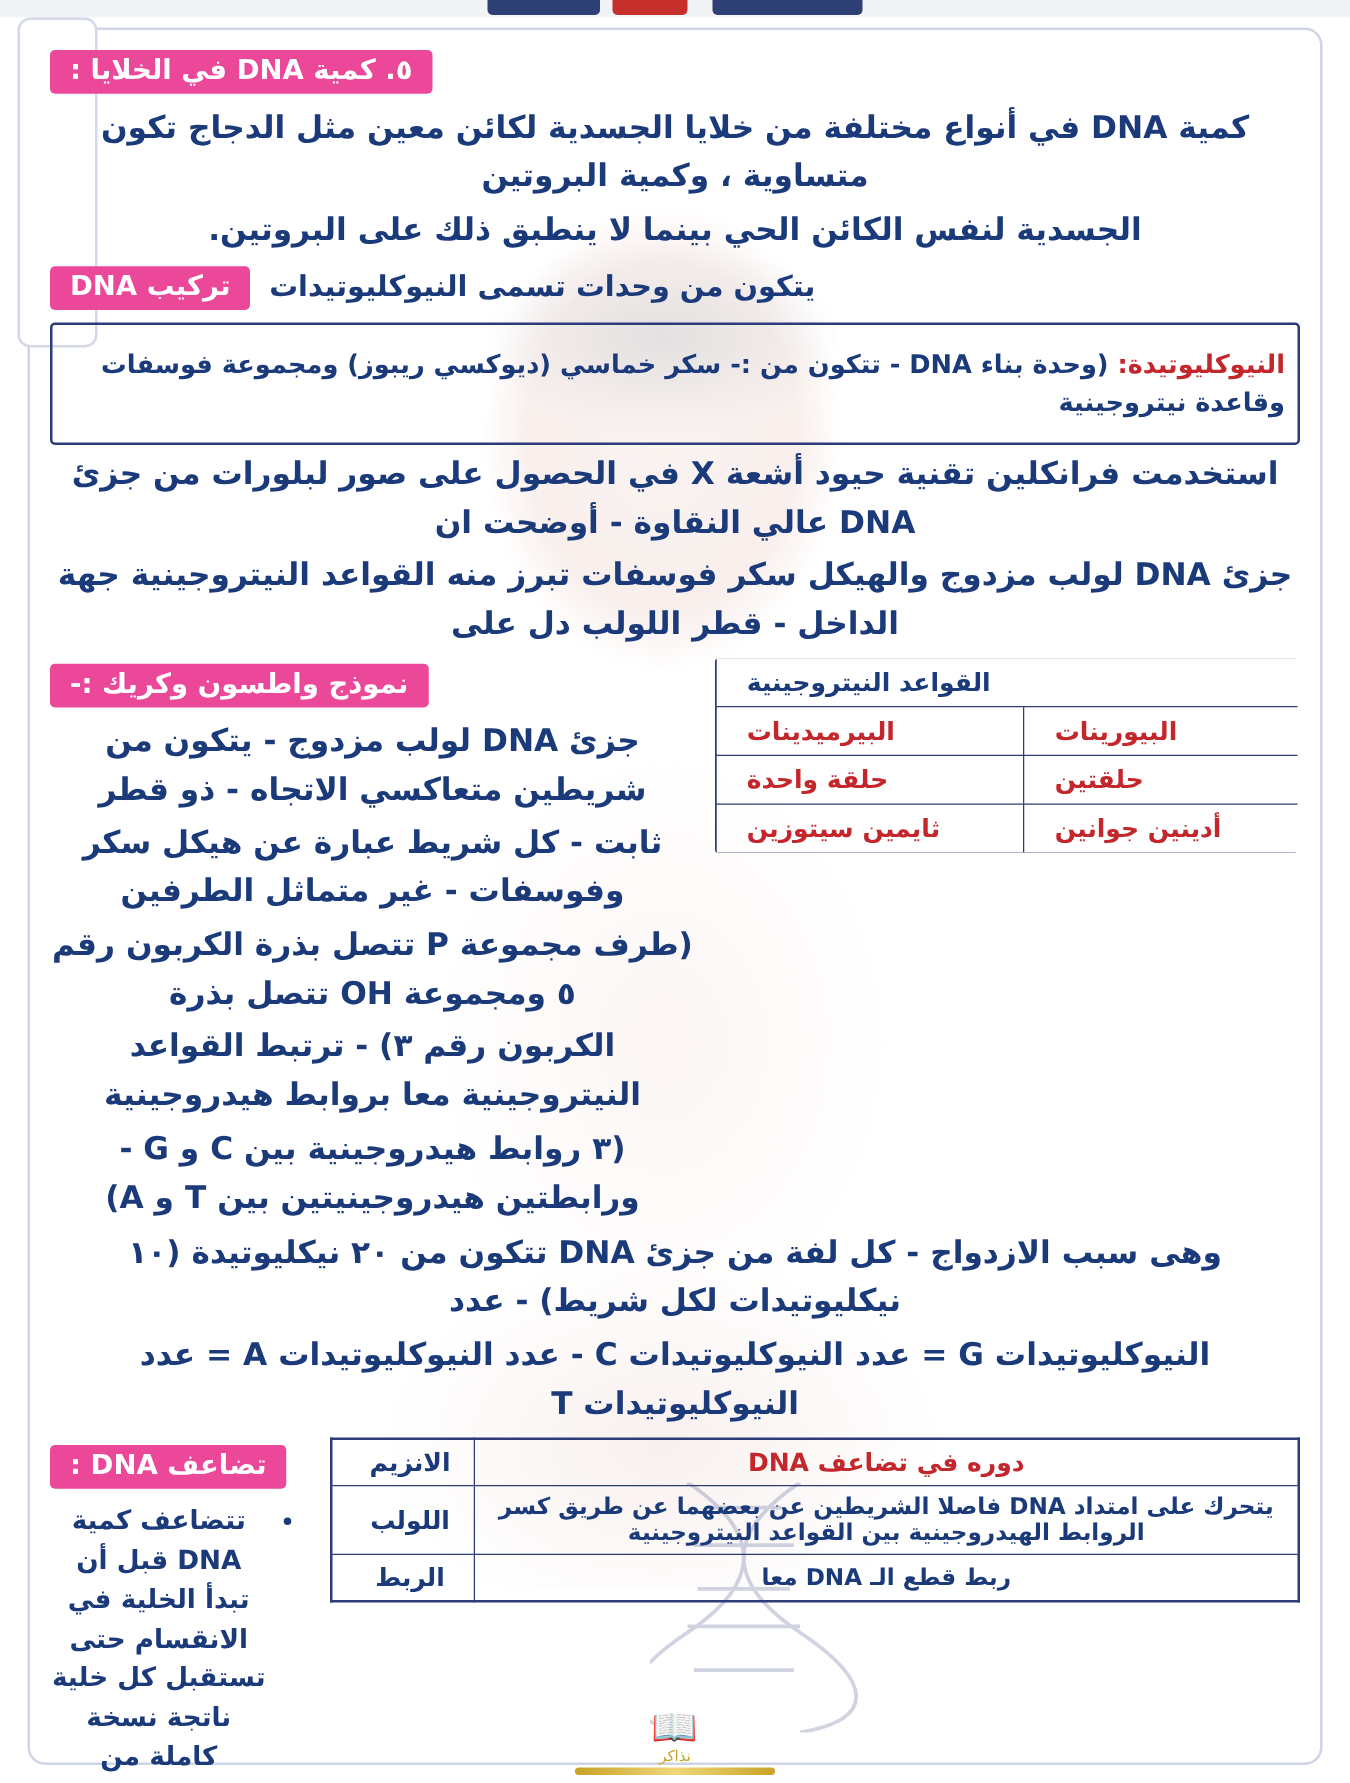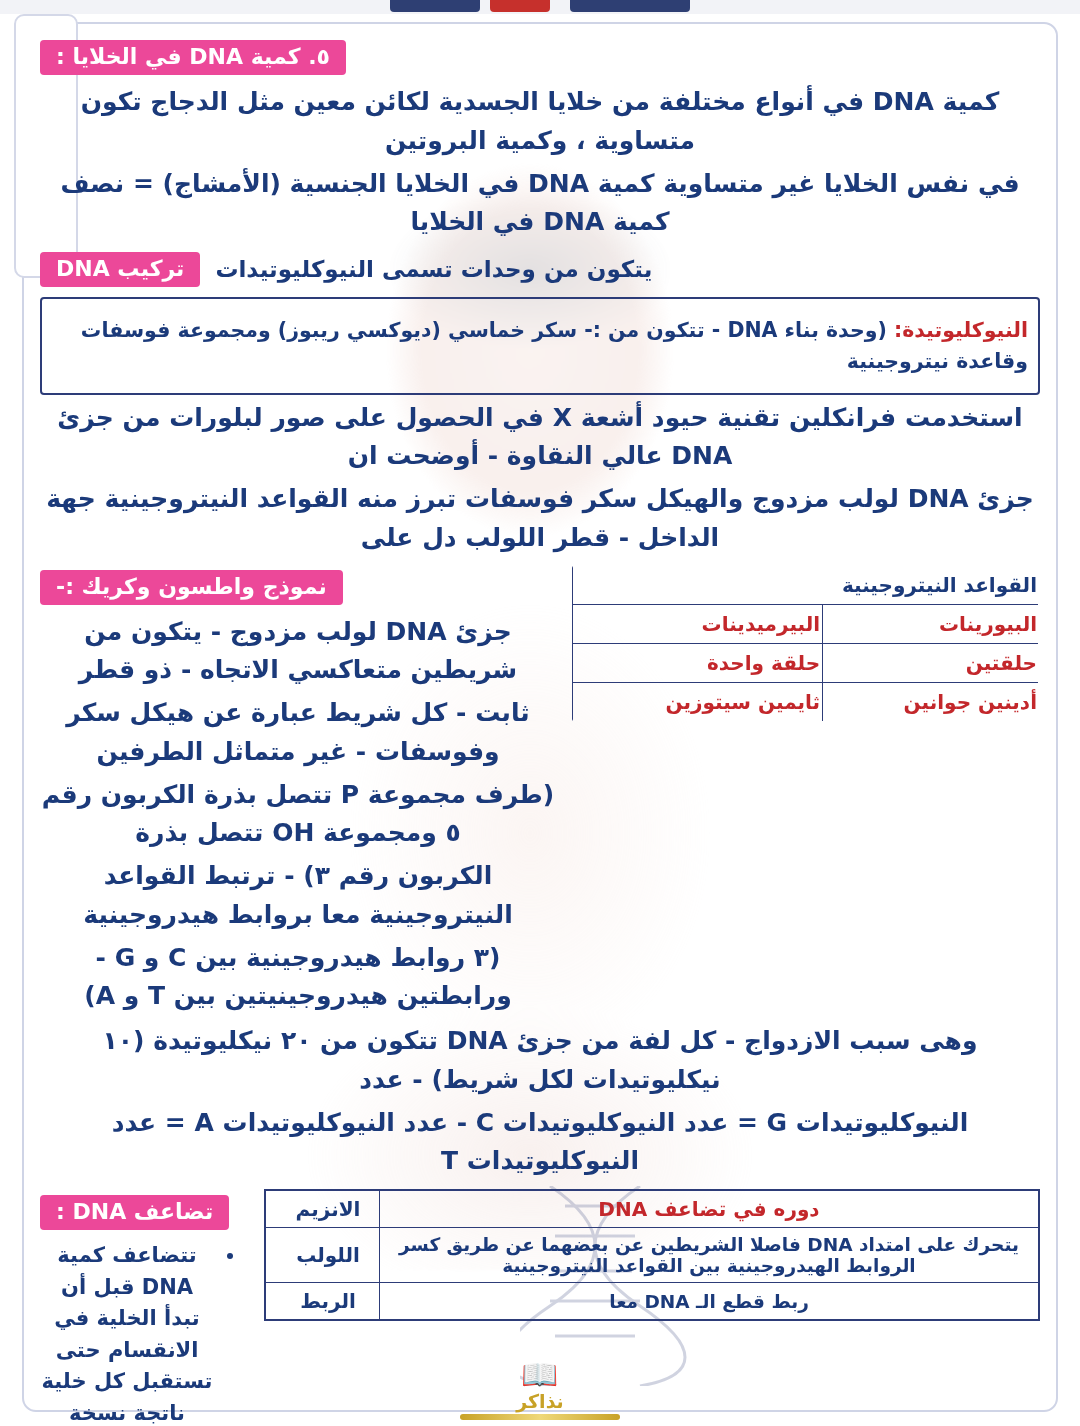--- a/index.html
+++ b/index.html
@@ -73,21 +73,21 @@
     text-align:right;
   }
   .boxline .tag{color:#c3272b;}
   
   table{border-collapse:collapse;}
   .tbl-bases{
     width:470px;border:2px solid #2d3c78;border-radius:4px;overflow:hidden;
     font-size:20px;font-weight:bold;
   }
   .tbl-bases td{
-    border:1.6px solid #2d3c78;padding:7px 2px;text-align:right;color:#c3272b;
+    border:1.6px solid #2d3c78;padding:7px 24px;text-align:left;color:#c3272b;
   }
   .tbl-bases td.hdr{color:#1b3a7a;}
   .tbl-enz{
     width:100%;border:2px solid #2d3c78;border-radius:4px;
     font-size:18.5px;font-weight:bold;
   }
   .tbl-enz td{border:1.6px solid #2d3c78;padding:6px 8px;vertical-align:middle;}
   .tbl-enz td.h{color:#1b3a7a;text-align:center;font-size:20px;}
   .tbl-enz td.n{color:#1b3a7a;text-align:center;width:86px;font-size:20px;padding-left:19px;}
   .tbl-enz td.d{color:#c3272b;text-align:center;}
@@ -103,21 +103,21 @@
   }
   ul.bullets li::marker{color:#1b3a7a;}
   .side-bullets li{font-size:20px;text-align:center;}
   
   .footer-logo{
     position:absolute;left:50%;transform:translateX(-50%);
     bottom:6px;text-align:center;width:160px;
   }
   .footer-logo .bk{font-size:30px;color:#2d3c78;line-height:1;}
   .footer-logo .nm{
-    font-size:19px;font-weight:bold;color:#c8a227;letter-spacing:1px;
+    font-size:12px;font-weight:normal;color:#c8a227;letter-spacing:1px;
   }
   .gold-bar{height:6px;background:linear-gradient(90deg,#c8a227,#efd87a,#c8a227);border-radius:3px;margin-top:2px;}
 </style>
 </head>
 <body>
 
 <div class="top-bar"></div>
 <div class="top-tab a"></div>
 <div class="top-tab b"></div>
 <div class="top-tab c"></div>
@@ -131,21 +131,21 @@
     <path d="M45,20 L105,20 M35,50 L115,50 M38,85 L112,85 M30,115 L120,115 M35,150 L115,150"></path>
   </g>
 </svg>
 
 <div class="content">
 
   <div class="head-row">
     <span class="sect-head">٥. كمية DNA في الخلايا :</span>
   </div>
   <div class="para">كمية DNA في أنواع مختلفة من خلايا الجسدية لكائن معين مثل الدجاج تكون متساوية ، وكمية البروتين</div>
-  <div class="para">في نفس الخلايا غير متساوية كمية DNA في الخلايا الجنسية (الأمشاج) = نصف كمية DNA  في الخلايا</div>
+  <div class="para">الجسدية لنفس الكائن الحي بينما لا ينطبق ذلك على البروتين.</div>
 
   <div class="head-row" style="display:flex;flex-direction:row-reverse;justify-content:flex-start;align-items:center;gap:14px;">
     <span class="sect-head">تركيب DNA</span>
     <span class="para" style="margin:1px;font-size:23px;">يتكون من وحدات تسمى النيوكليوتيدات</span>
   </div>
 
   <div class="boxline">
     <span class="tag">النيوكليوتيدة:</span>
     <span>(وحدة بناء DNA - تتكون من :- سكر خماسي (ديوكسي ريبوز) ومجموعة فوسفات وقاعدة نيتروجينية</span>
   </div>

